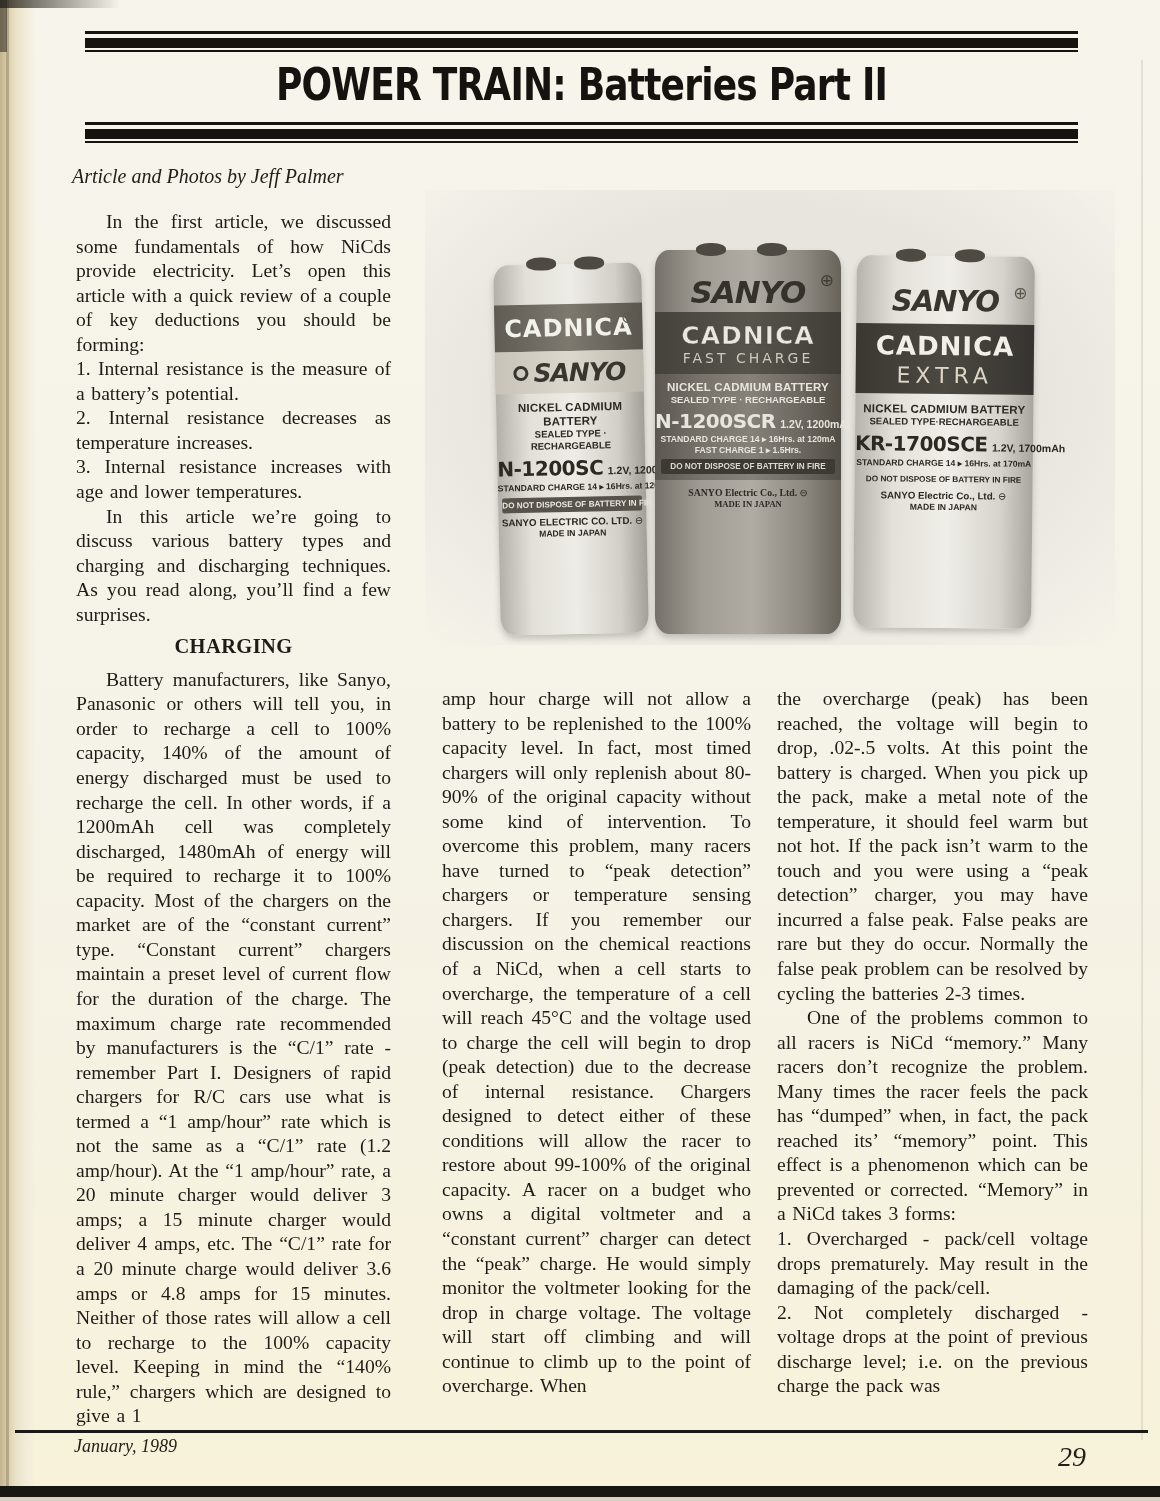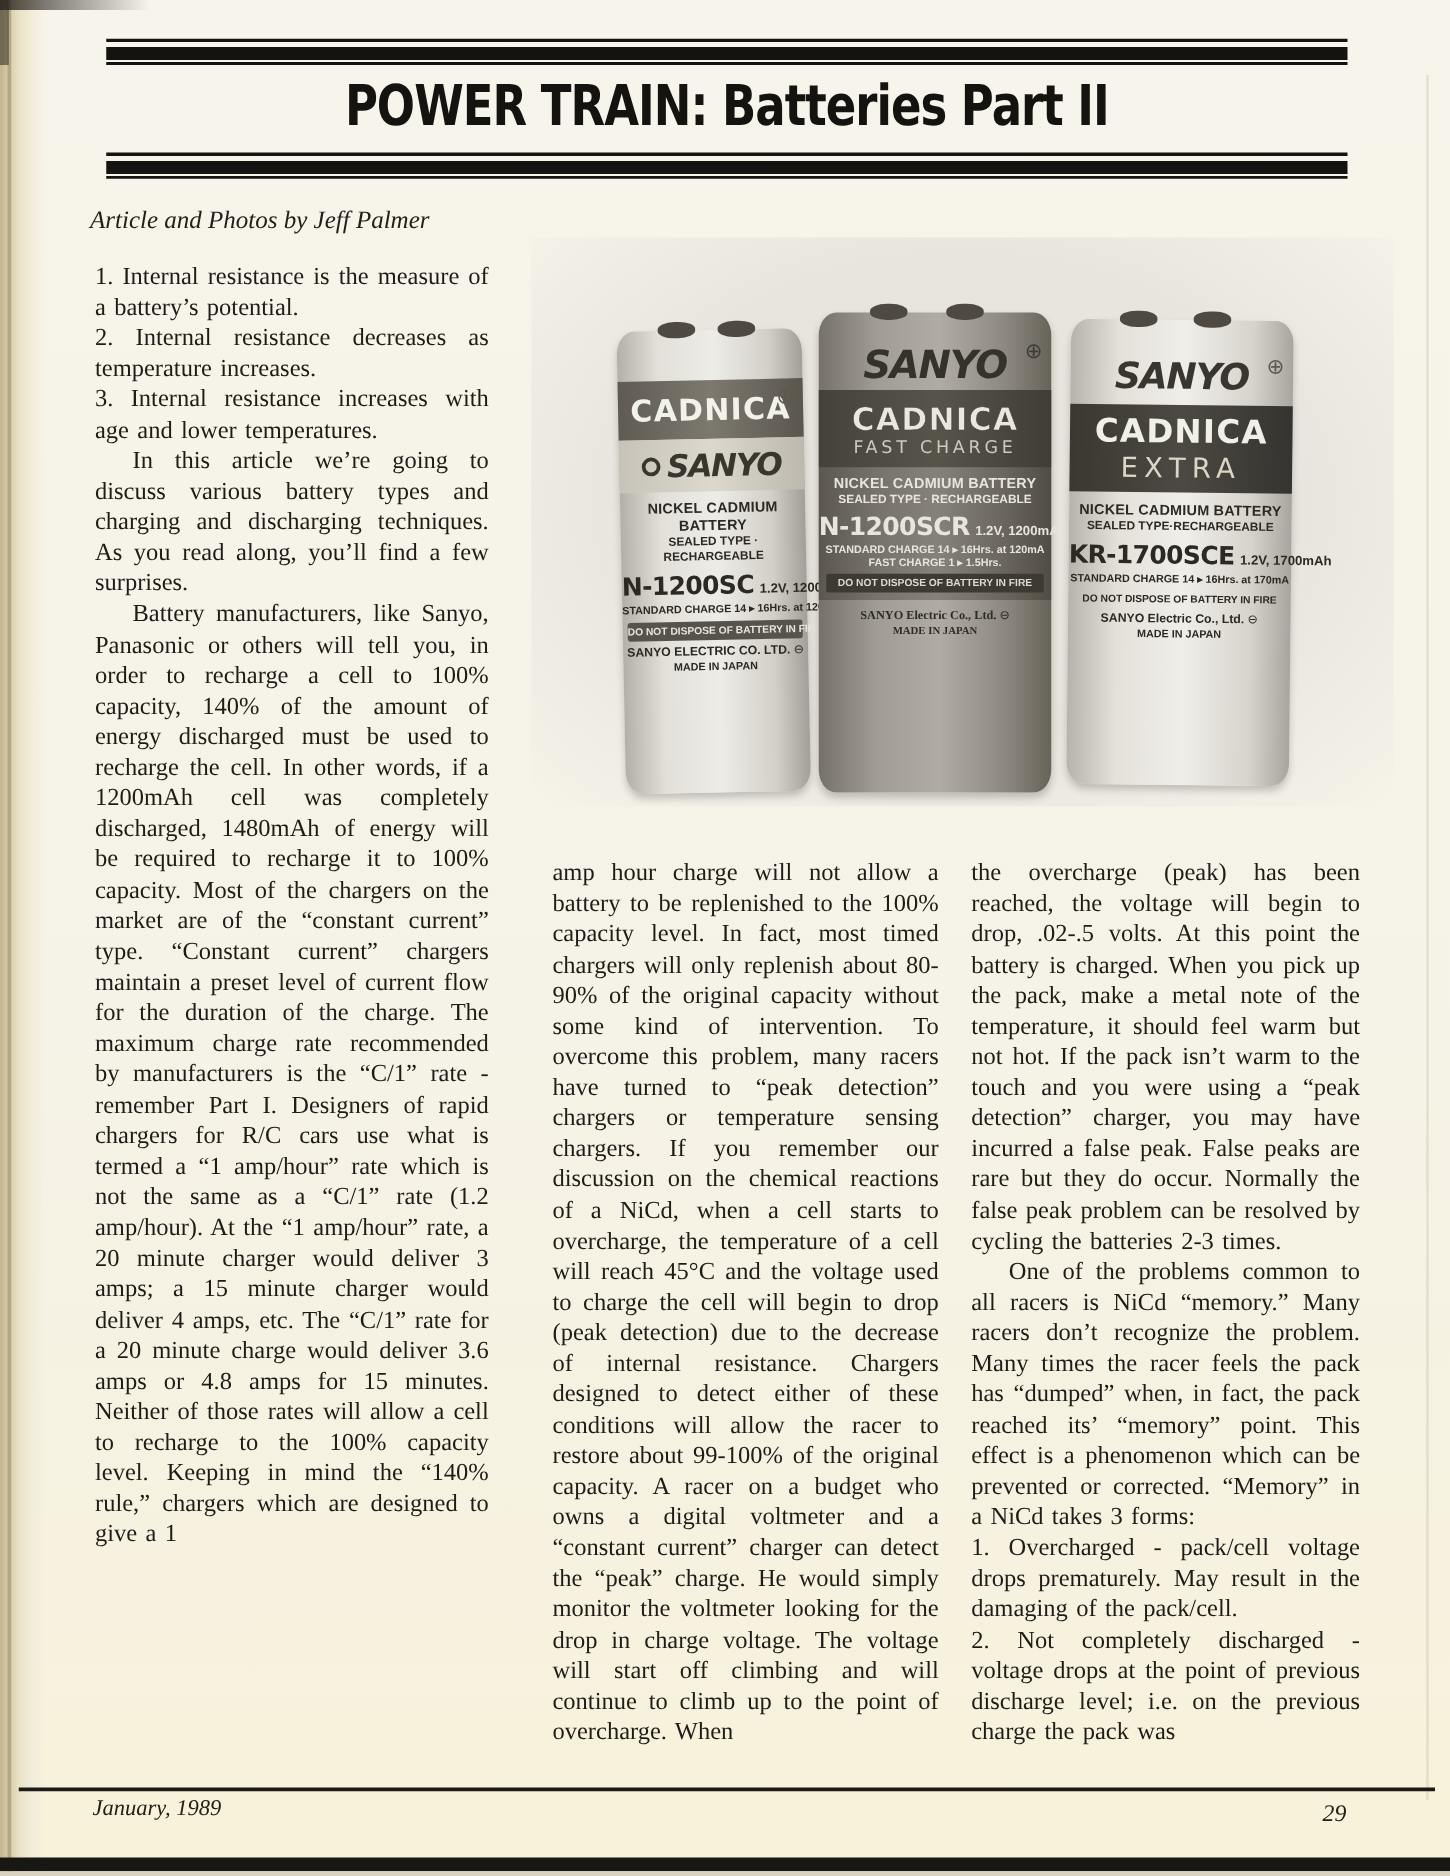--- a/index.html
+++ b/index.html
@@ -35,21 +35,21 @@
   .col1{left:76px;top:210px;width:315px;}
   .col2{left:442px;top:687px;width:309px;}
   .col3{left:777px;top:687px;width:311px;}
   .para{margin:0;}
   .para.indent{text-indent:30px;}
   .para.heading{text-align:center;font-weight:bold;font-size:20.5px;letter-spacing:.4px;margin:7px 0 9px;}
 
   
   .footer-rule{position:absolute;left:15px;top:1430px;width:1133px;height:3px;background:#1c1a16;}
   .footer-left{position:absolute;left:74px;top:1436px;font-style:italic;font-size:18px;color:#242019;}
-  .page-num{position:absolute;left:1058px;top:1441px;font-style:italic;font-size:19px;color:#242019;}
+  .page-num{position:absolute;left:1058px;top:1441px;font-style:italic;font-size:28px;color:#242019;}
 
   
   .photo{position:absolute;left:425px;top:190px;width:690px;height:455px;
     background:radial-gradient(ellipse at 50% 46%,#e7e5de 55%,#efede5 80%,rgba(245,242,232,0) 98%);}
   .caption{position:absolute;left:430px;top:657px;width:680px;text-align:center;
     font-style:italic;font-weight:bold;font-size:17px;color:#1b1914;}
 
   .battery{position:absolute;border-radius:14px/18px;box-shadow:0 4px 6px rgba(60,58,50,.25);}
   .battery .nub{position:absolute;top:-7px;width:30px;height:13px;border-radius:45%;background:#4e4a42;}
   .battery .nub.n1{left:22%;}
@@ -218,24 +218,26 @@
           <span class="minus">⊖</span>
         </div>
         <div class="origin">MADE IN JAPAN</div>
       </div>
     </div>
 
   </div>
 
 
   <div class="col col1">
+      <p class="para indent">In the first article, we discussed some fundamentals of how NiCds provide electricity. Let’s open this article with a quick review of a couple of key deductions you should be forming:</p>
       <p class="para flush">1. Internal resistance is the measure of a battery’s potential.</p>
       <p class="para flush">2. Internal resistance decreases as temperature increases.</p>
       <p class="para flush">3. Internal resistance increases with age and lower temperatures.</p>
       <p class="para indent">In this article we’re going to discuss various battery types and charging and discharging techniques. As you read along, you’ll find a few surprises.</p>
+      <p class="para heading">CHARGING</p>
       <p class="para indent">Battery manufacturers, like Sanyo, Panasonic or others will tell you, in order to recharge a cell to 100% capacity, 140% of the amount of energy discharged must be used to recharge the cell. In other words, if a 1200mAh cell was completely discharged, 1480mAh of energy will be required to recharge it to 100% capacity. Most of the chargers on the market are of the “constant current” type. “Constant current” chargers maintain a preset level of current flow for the duration of the charge. The maximum charge rate recommended by manufacturers is the “C/1” rate - remember Part I. Designers of rapid chargers for R/C cars use what is termed a “1 amp/hour” rate which is not the same as a “C/1” rate (1.2 amp/hour). At the “1 amp/hour” rate, a 20 minute charger would deliver 3 amps; a 15 minute charger would deliver 4 amps, etc. The “C/1” rate for a 20 minute charge would deliver 3.6 amps or 4.8 amps for 15 minutes. Neither of those rates will allow a cell to recharge to the 100% capacity level. Keeping in mind the “140% rule,” chargers which are designed to give a 1</p>
     </div>
   <div class="col col2">
       <p class="para flush">amp hour charge will not allow a battery to be replenished to the 100% capacity level. In fact, most timed chargers will only replenish about 80-90% of the original capacity without some kind of intervention. To overcome this problem, many racers have turned to “peak detection” chargers or temperature sensing chargers. If you remember our discussion on the chemical reactions of a NiCd, when a cell starts to overcharge, the temperature of a cell will reach 45°C and the voltage used to charge the cell will begin to drop (peak detection) due to the decrease of internal resistance. Chargers designed to detect either of these conditions will allow the racer to restore about 99-100% of the original capacity. A racer on a budget who owns a digital voltmeter and a “constant current” charger can detect the “peak” charge. He would simply monitor the voltmeter looking for the drop in charge voltage. The voltage will start off climbing and will continue to climb up to the point of overcharge. When</p>
     </div>
   <div class="col col3">
       <p class="para flush">the overcharge (peak) has been reached, the voltage will begin to drop, .02-.5 volts. At this point the battery is charged. When you pick up the pack, make a metal note of the temperature, it should feel warm but not hot. If the pack isn’t warm to the touch and you were using a “peak detection” charger, you may have incurred a false peak. False peaks are rare but they do occur. Normally the false peak problem can be resolved by cycling the batteries 2-3 times.</p>
       <p class="para indent">One of the problems common to all racers is NiCd “memory.” Many racers don’t recognize the problem. Many times the racer feels the pack has “dumped” when, in fact, the pack reached its’ “memory” point. This effect is a phenomenon which can be prevented or corrected. “Memory” in a NiCd takes 3 forms:</p>
       <p class="para flush">1.  Overcharged - pack/cell voltage drops prematurely. May result in the damaging of the pack/cell.</p>
       <p class="para flush">2. Not completely discharged - voltage drops at the point of previous discharge level; i.e. on the previous charge the pack was</p>

